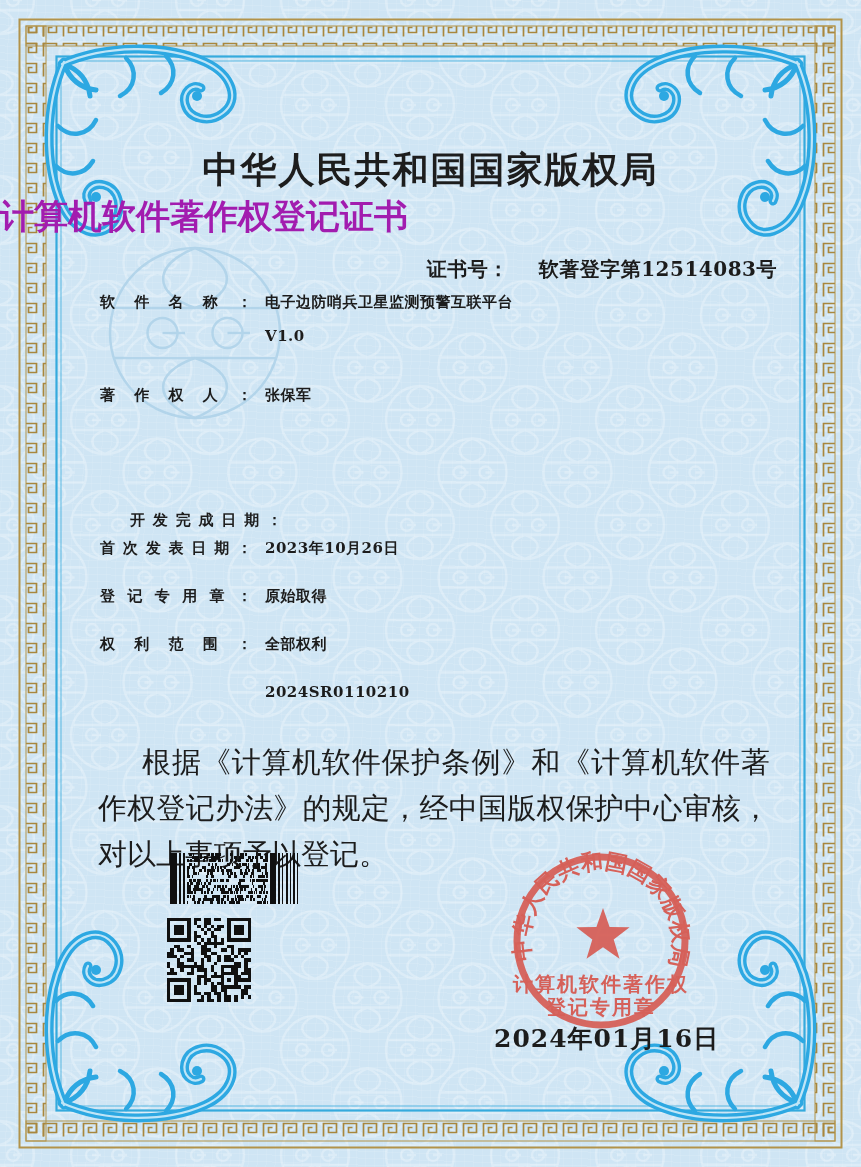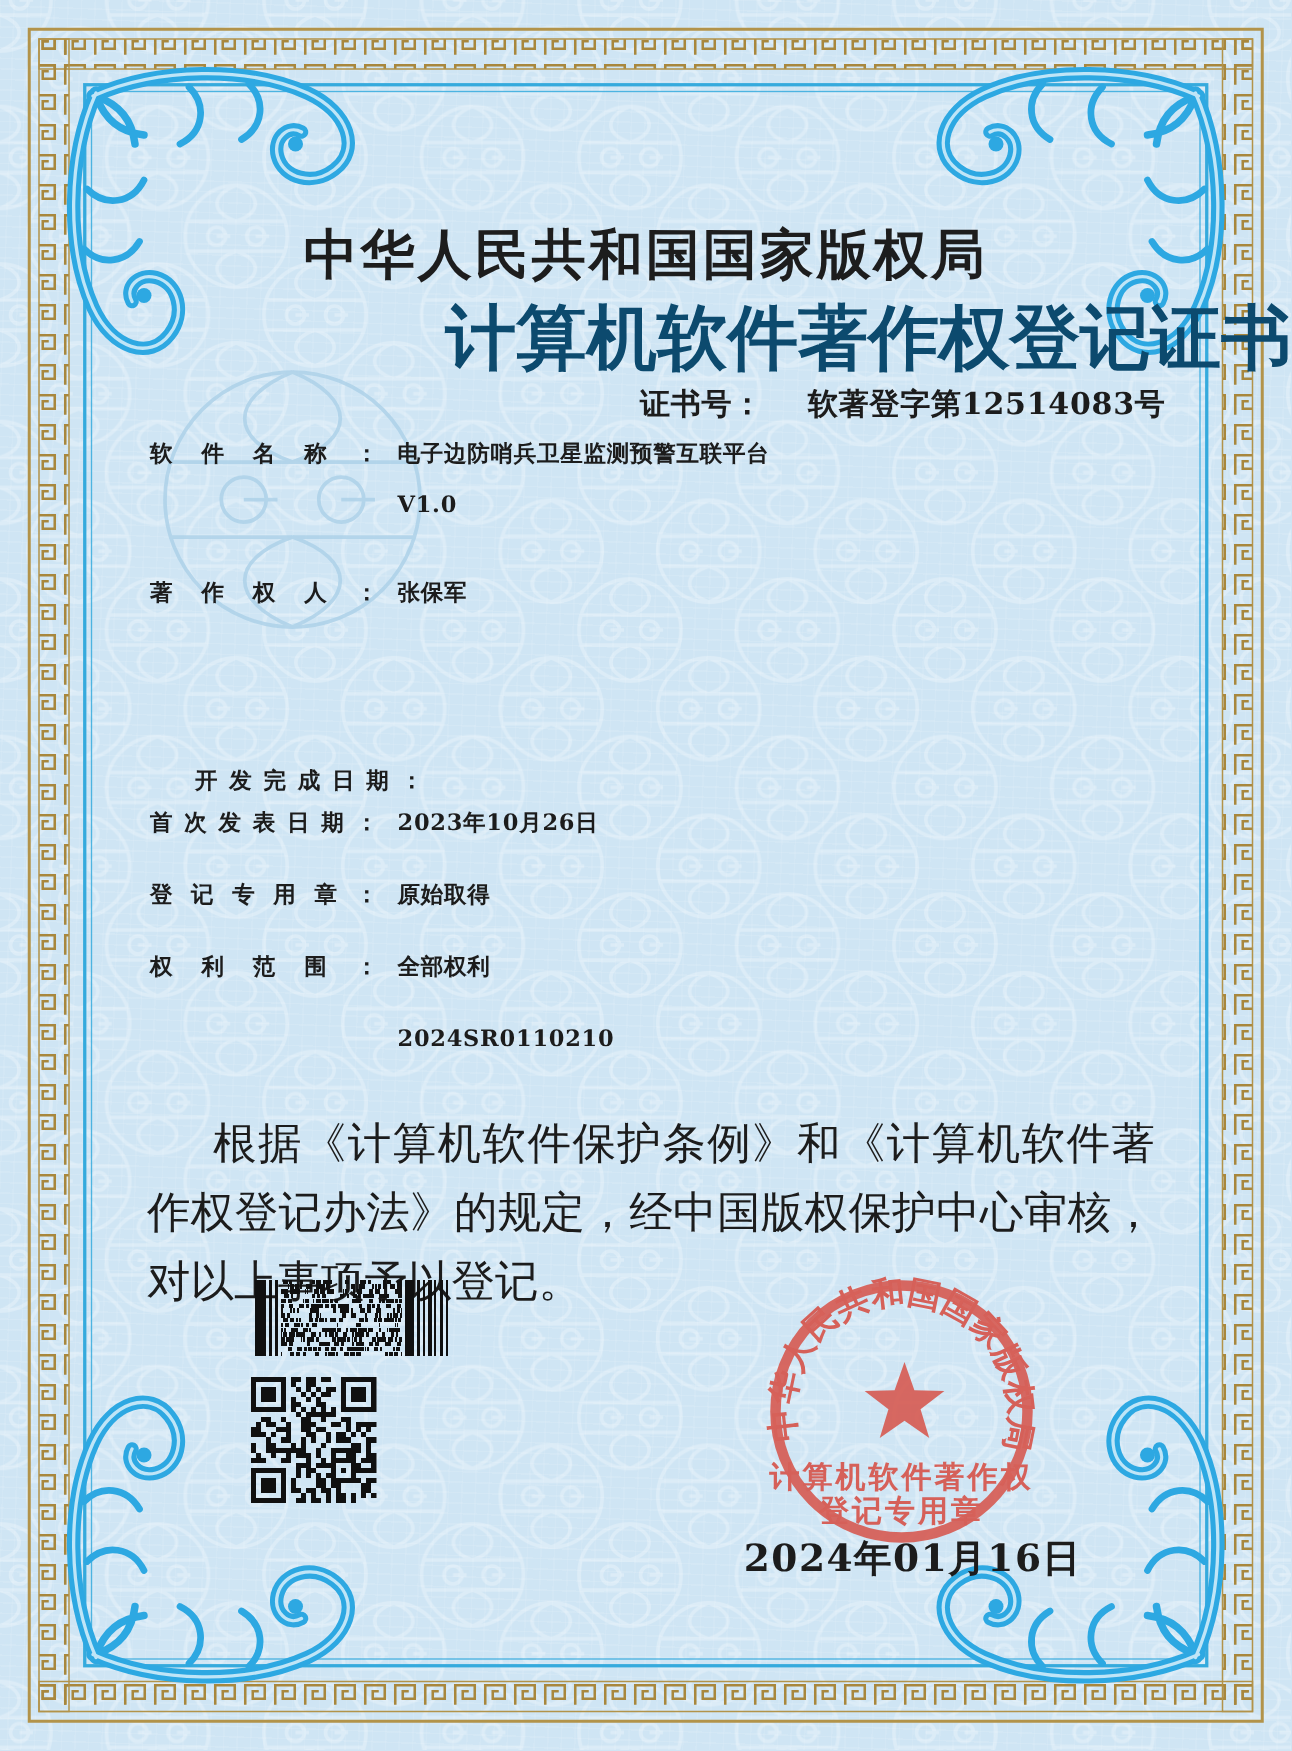--- a/index.html
+++ b/index.html
@@ -20,22 +20,22 @@
       repeating-linear-gradient(92deg, rgba(255,255,255,.08) 0 1px, rgba(0,0,0,0) 1px 9px);
   }
   .border-svg{position:absolute; inset:0; z-index:1; pointer-events:none;}
   .content{position:absolute; inset:0; z-index:2;}
 
   .issuer{
     position:absolute; top:146px; left:0; width:100%; text-align:center;
     font-size:36px; font-weight:700; letter-spacing:2px; color:#1d1d1d;
   }
   .cert-title{
-    position:absolute; top:194px; left:0; width:100%; text-align:right;
-    font-size:47px; font-weight:700; letter-spacing:0px; color:#0c4a6e;
+    position:absolute; top:194px; left:0; width:100%; text-align:left;
+    font-size:34px; font-weight:700; letter-spacing:0px; color:#a21caf;
   }
   .cert-no{
     position:absolute; top:256px; right:84px;
     font-size:20px; font-weight:700; letter-spacing:.5px;
     display:flex; gap:30px; align-items:baseline;
   }
   .field-row{position:absolute; left:100px; width:680px; font-size:15px; font-weight:700; white-space:nowrap;}
   .f-label{
     display:inline-block; width:152px; vertical-align:top;
     text-align:justify; text-align-last:justify; -moz-text-align-last:justify;
@@ -47,21 +47,21 @@
   .statement{
     position:absolute; left:98px; top:739px; width:672px;
     font-size:29px; font-weight:400; line-height:46px;
     text-align:justify; text-indent:44px; letter-spacing:0;
   }
   .barcode{position:absolute; left:170px; top:853px; width:130px; height:51px;}
   .qrcode{position:absolute; left:167px; top:918px; width:84px; height:84px;}
   .seal{position:absolute; left:481px; top:821px; width:240px; height:240px; z-index:3;
         mix-blend-mode:multiply; opacity:.92;}
   .issue-date{
-    position:absolute; left:481px; top:1022px; width:240px; text-align:right;
+    position:absolute; left:494px; top:1022px; width:240px; text-align:left;
     font-size:25px; font-weight:700; letter-spacing:1px; z-index:2;
   }
 </style>
 </head>
 <body>
 
 <div class="page">
 
   <svg class="border-svg" width="861" height="1167" viewBox="0 0 861 1167" xmlns="http://www.w3.org/2000/svg">
     <defs>

